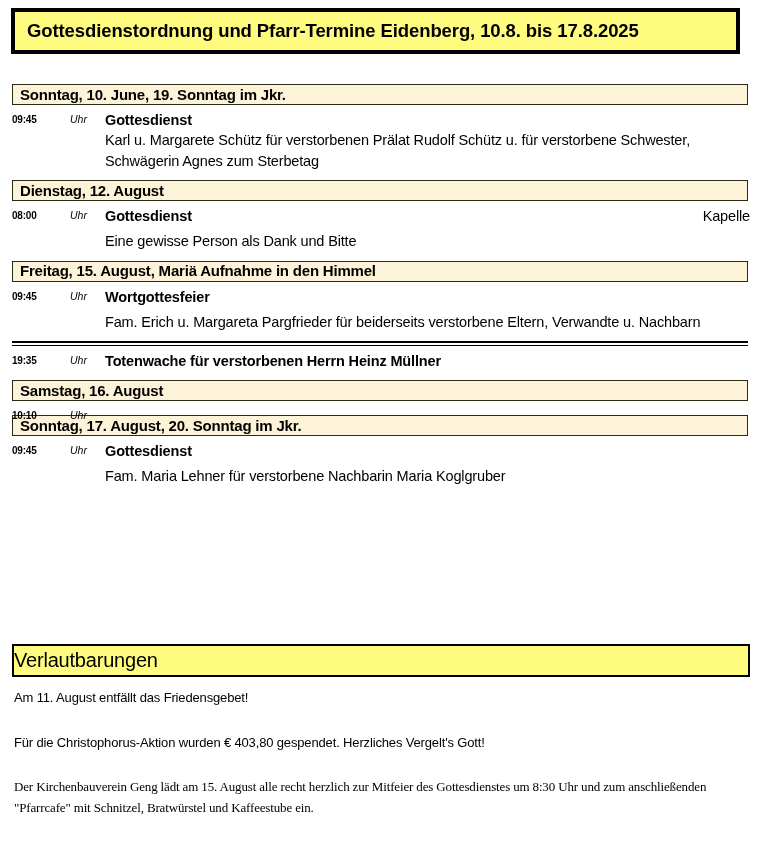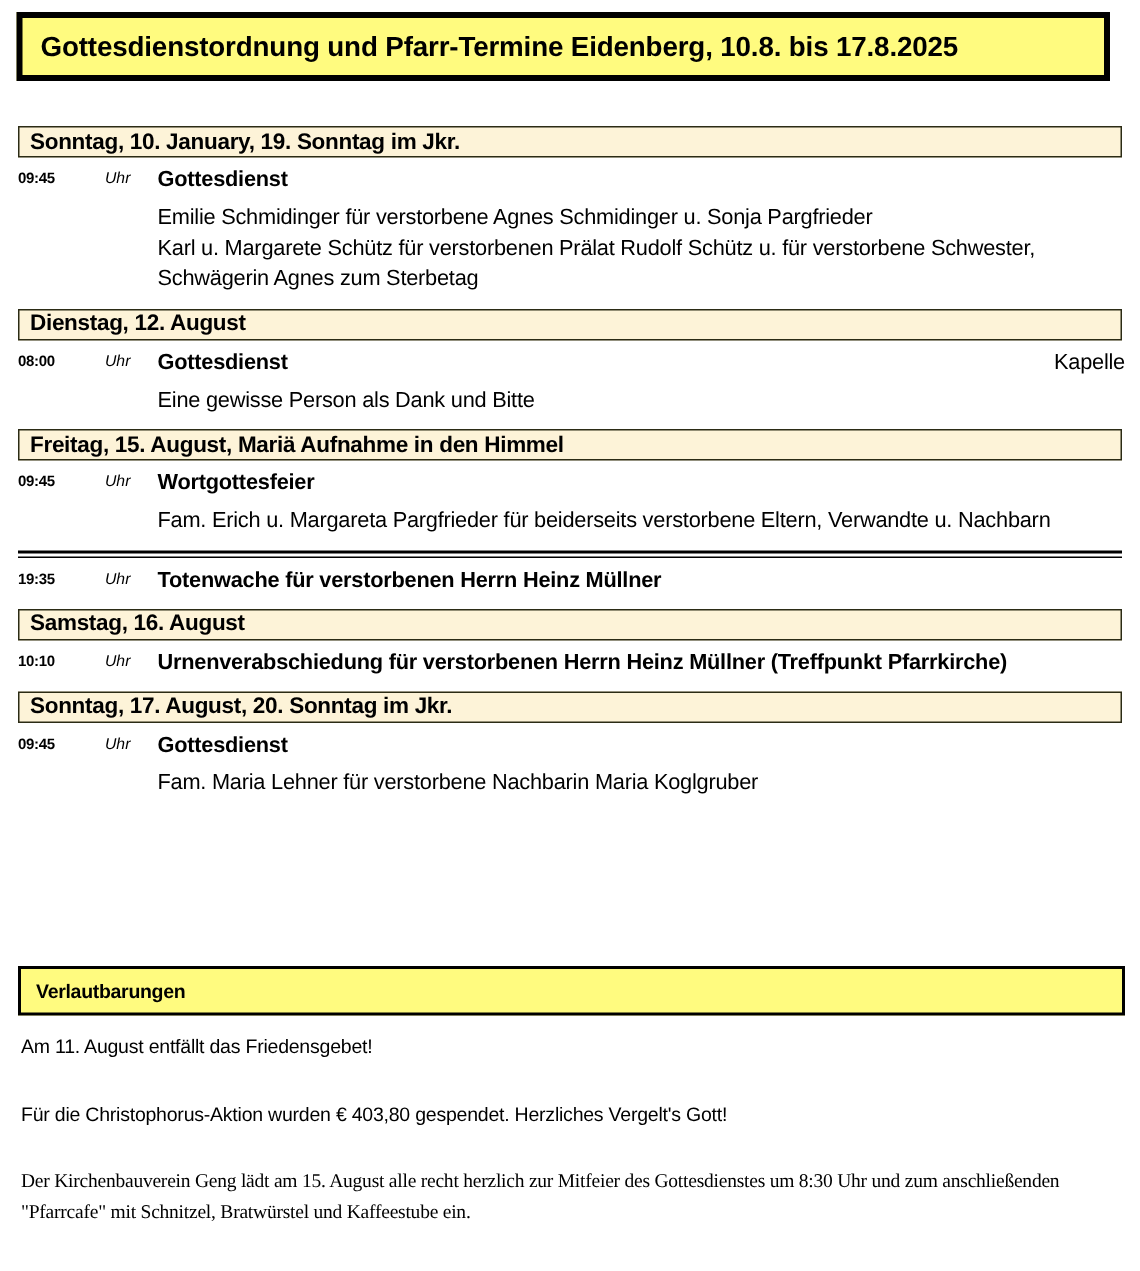--- a/index.html
+++ b/index.html
@@ -146,24 +146,24 @@
     top: 644px;
     width: 738px;
     height: 33px;
     box-sizing: border-box;
     background: #FFFB7F;
     border: 2px solid #000000;
     display: flex;
     align-items: center;
   }
   .announce-banner .announce-title {
-    font-size: 13px;
-    font-weight: bold;
+    font-size: 20px;
+    font-weight: normal;
     letter-spacing: -0.2px;
-    padding-left: 10px;
+    padding-left: 0;
   }
 
   .announce-body {
     position: absolute;
     left: 14px;
     top: 688px;
     width: 716px;
   }
   .announce-body p {
     margin: 0 0 24px 0;
@@ -178,27 +178,26 @@
 
 <div class="page">
 
   <div class="title-banner">
     <span class="title-text">Gottesdienstordnung und Pfarr-Termine Eidenberg, 10.8. bis 17.8.2025</span>
   </div>
 
   <div class="schedule" id="schedule">
       <div class="day-block">
         <div class="day-header">
-          <span class="day-label">Sonntag,  10. January,  19. Sonntag im Jkr.</span>
+          <span class="day-label">Sonntag,  10. June,  19. Sonntag im Jkr.</span>
         </div>
         <div class="event">
           <span class="time">09:45</span>
           <span class="uhr">Uhr</span>
           <div class="event-title"><span>Gottesdienst</span></div>
-          <div class="desc first">Emilie Schmidinger für verstorbene Agnes Schmidinger u. Sonja Pargfrieder</div>
           <div class="desc">Karl u. Margarete Schütz für verstorbenen Prälat Rudolf Schütz u. für verstorbene Schwester, Schwägerin Agnes zum Sterbetag</div>
         </div>
         <div class="gap-after-day"></div>
       </div>
       <div class="day-block">
         <div class="day-header">
           <span class="day-label">Dienstag,  12. August</span>
         </div>
         <div class="event">
           <span class="time">08:00</span>
@@ -229,21 +228,20 @@
         </div>
         <div class="gap-after-day"></div>
       </div>
       <div class="day-block">
         <div class="day-header">
           <span class="day-label">Samstag,  16. August</span>
         </div>
         <div class="event">
           <span class="time">10:10</span>
           <span class="uhr">Uhr</span>
-          <div class="event-title"><span>Urnenverabschiedung für verstorbenen Herrn Heinz Müllner (Treffpunkt Pfarrkirche)</span></div>
         </div>
         <div class="gap-after-day"></div>
       </div>
       <div class="day-block">
         <div class="day-header">
           <span class="day-label">Sonntag,  17. August,  20. Sonntag im Jkr.</span>
         </div>
         <div class="event">
           <span class="time">09:45</span>
           <span class="uhr">Uhr</span>

